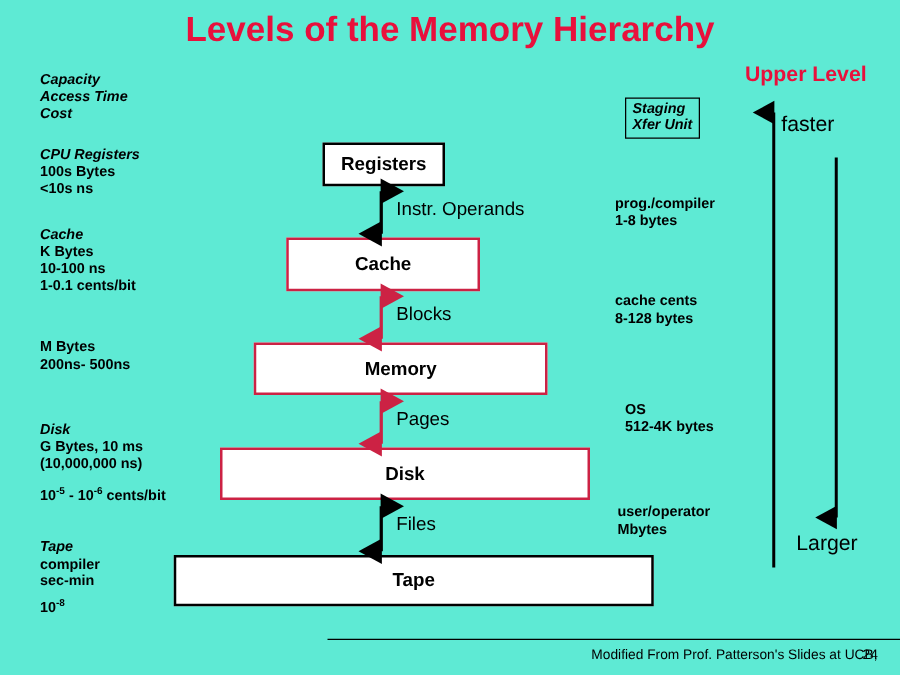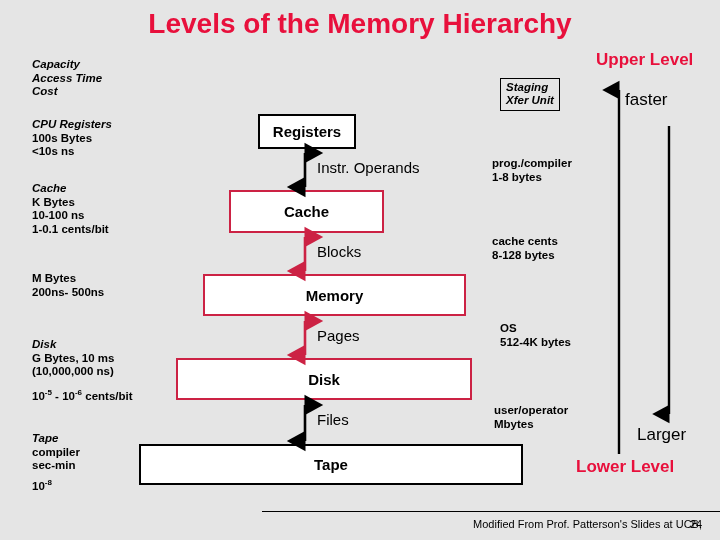--- a/index.html
+++ b/index.html
@@ -4,21 +4,21 @@
 <style>
   html, body {
     margin: 0;
     padding: 0;
     background: #ffffff;
   }
   #slide {
     position: relative;
     width: 720px;
     height: 540px;
-    background: #e5e5e5;
+    background: #5eead4;
     overflow: hidden;
     font-family: "Liberation Sans", sans-serif;
     color: #000000;
   }
   .abs { position: absolute; }
 
   
   #title {
     left: 0px;
     top: 8px;
@@ -184,21 +184,21 @@
 
   <div class="abs" id="staging" style="left:500px; top:78px;">
     <div>Staging</div>
     <div>Xfer Unit</div>
   </div>
 
   <div class="abs hbox red-box" style="left:229px; top:190px; width:155px; height:43px;">
     <span>Cache</span>
   </div>
 
-  <div class="abs hbox red-box" style="left:203px; top:274px; width:263px; height:42px;">
+  <div class="abs hbox red-box" style="left:203px; top:274px; width:235px; height:42px;">
     <span>Memory</span>
   </div>
 
   <div class="abs hbox red-box" style="left:176px; top:358px; width:296px; height:42px;">
     <span>Disk</span>
   </div>
 
   <div class="abs hbox black-box" style="left:139px; top:444px; width:384px; height:41px;">
     <span>Tape</span>
   </div>
@@ -265,19 +265,18 @@
   <svg class="abs" style="left:658px; top:124px;" width="22" height="296">
     <line x1="11" y1="2" x2="11" y2="290" stroke="#000000" stroke-width="2.4" marker-end="url(#ahD-b)"></line>
   </svg>
 
   <div class="abs redlabel" style="left:560px; top:50px;margin-left:36px;">Upper Level</div>
 
   <div class="abs sidelabel" style="left:625px; top:90px;">faster</div>
 
   <div class="abs sidelabel" style="left:637px; top:425px;">Larger</div>
 
-  <div class="abs redlabel" style="left:576px; top:457px;">Lower Level</div>
 
   <div class="abs" id="footer-rule"></div>
   <div class="abs" id="footer-text">Modified From Prof. Patterson's Slides at UCB,</div>
   <div class="abs" id="footer-page">24</div>
 
 </div>
 
 </body></html>

